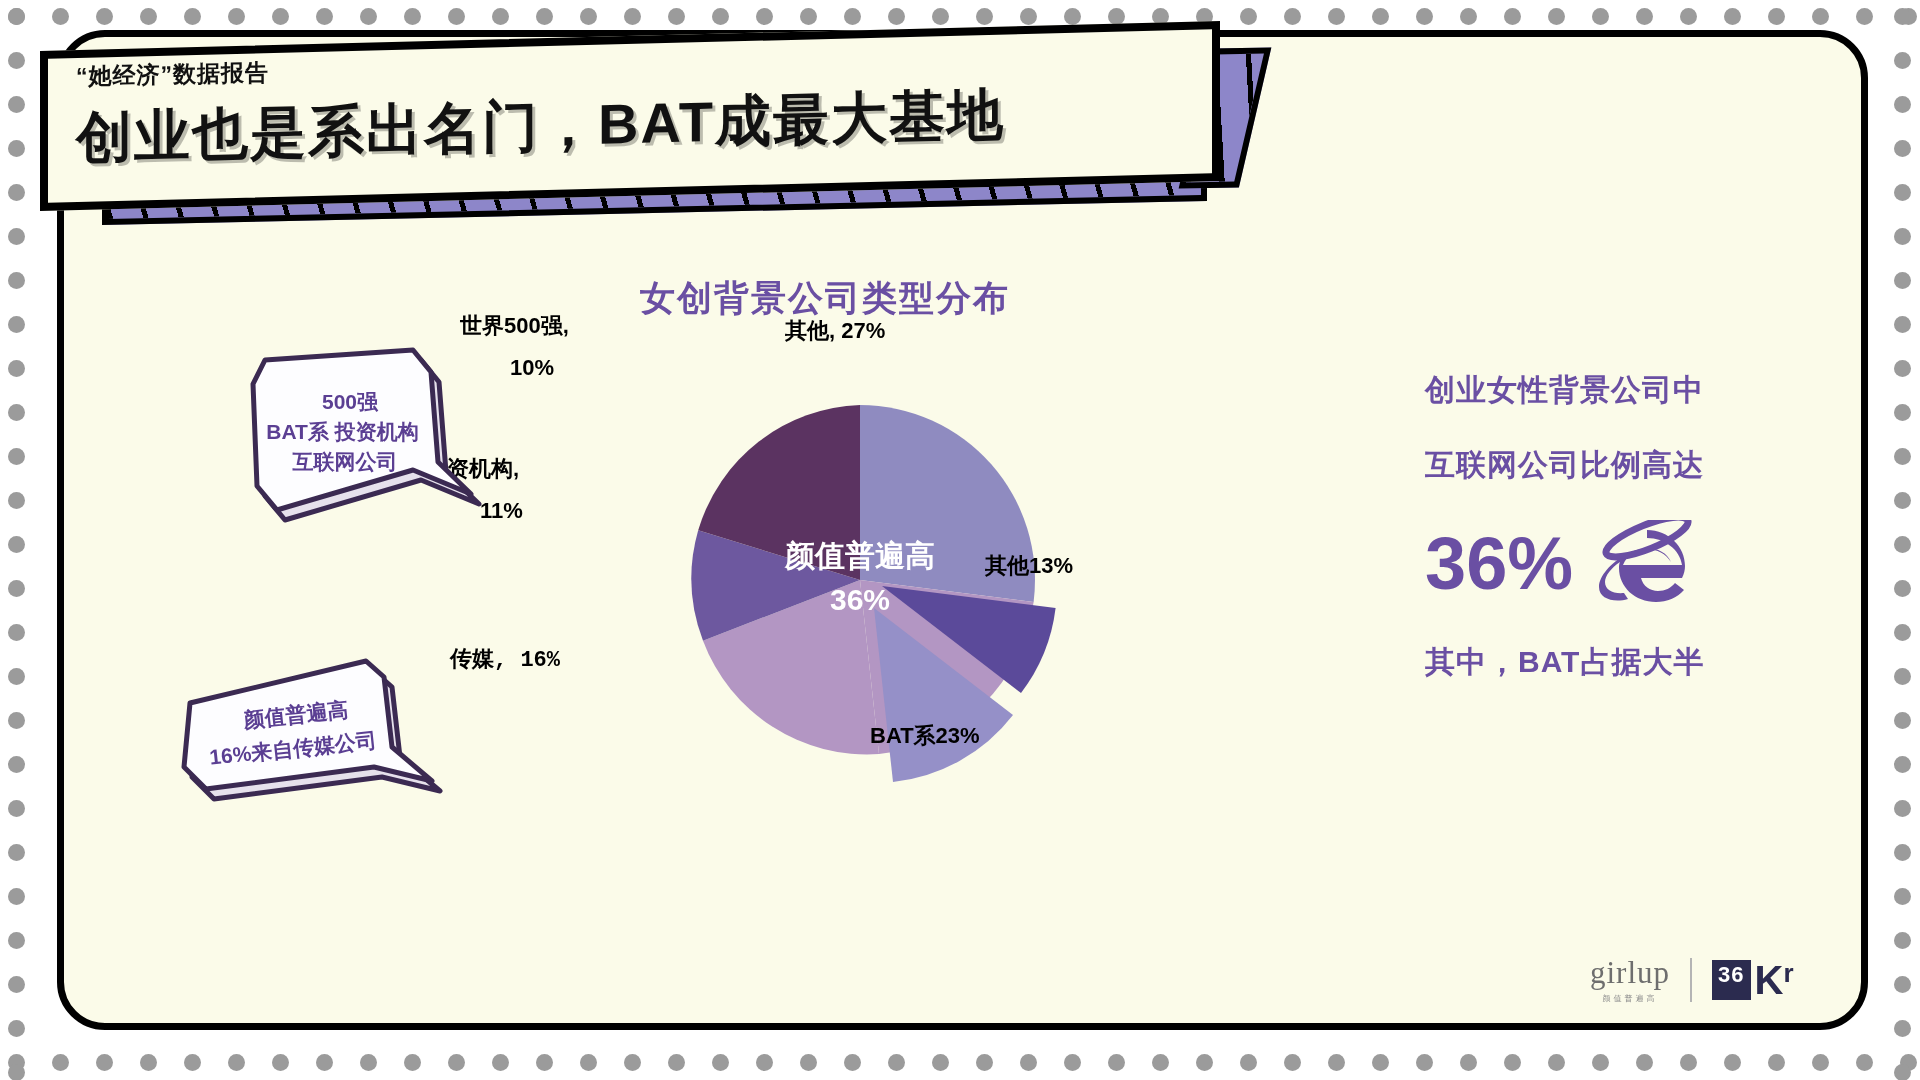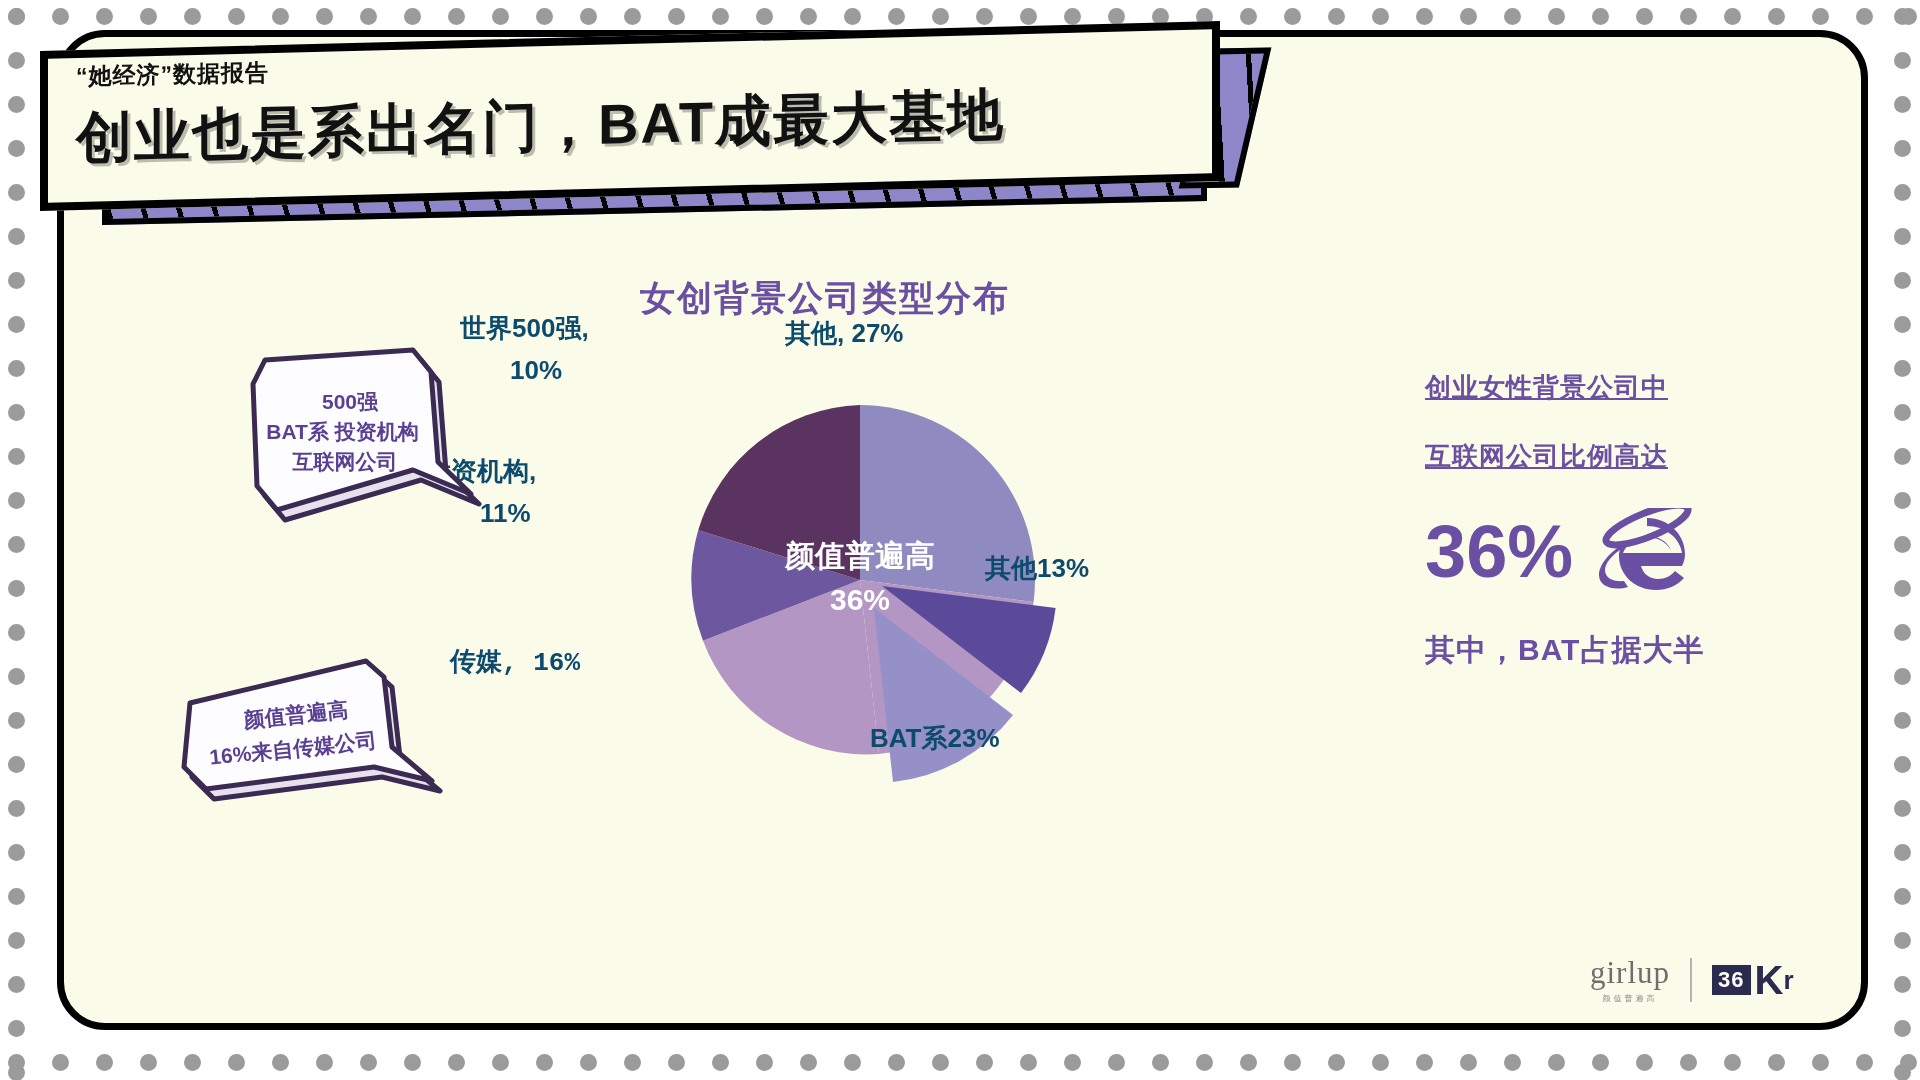--- a/index.html
+++ b/index.html
@@ -76,50 +76,50 @@
   
   .chart-title{
     position:absolute; left:640px; top:275px;
     font-size:35px; font-weight:bold; color:#6a4fa3;
     letter-spacing:2px; z-index:5;
   }
 
   
   .pie-zone{ position:absolute; left:600px; top:380px; width:560px; height:520px; z-index:4; }
   .pie-label{
-    position:absolute; color:#0c4a6e; font-weight:bold; font-size:26px;
+    position:absolute; color:#000000; font-weight:bold; font-size:22px;
     line-height:1.45; text-align:center; z-index:7; white-space:nowrap;
   }
   .pie-center-label{
     position:absolute; color:#ffffff; font-weight:bold; font-size:30px;
     text-align:center; line-height:1.4; z-index:8; white-space:nowrap;
   }
 
   
   .bubble{ position:absolute; z-index:6; }
   .bubble svg{ display:block; overflow:visible; }
   .bubble-text{
     position:absolute; color:#5b3f93; font-weight:bold; font-size:21px;
     line-height:1.5; text-align:center; white-space:nowrap;
   }
 
   
   .right-panel{ position:absolute; left:1425px; top:370px; width:380px; z-index:5; }
-  .rp-line{ font-size:26px; font-weight:bold; color:#6a4fa3; letter-spacing:1px; margin-bottom:34px; white-space:nowrap;text-decoration:underline;}
+  .rp-line{ font-size:30px; font-weight:bold; color:#6a4fa3; letter-spacing:1px; margin-bottom:34px; white-space:nowrap;}
   .rp-big-row{ display:flex; align-items:center; gap:22px; margin:18px 0 34px 0;}
   .rp-big{ font-size:74px; font-weight:bold; color:#6a4fa3; line-height:1;}
   .rp-tail{ font-size:30px; font-weight:bold; color:#6a4fa3; letter-spacing:1px; white-space:nowrap;}
 
   
   .footer{ position:absolute; left:1590px; top:955px; display:flex; align-items:center; gap:20px; z-index:5;}
   .girlup{ text-align:center; }
   .girlup-name{ font-size:31px; color:#6e6e6e; letter-spacing:1px; font-family:"Liberation Serif", serif;}
   .girlup-sub{ font-size:8px; color:#8d8d8d; letter-spacing:3px; margin-top:2px;}
   .divider{ width:2px; height:44px; background:#b4b4b4;}
-  .kr{ display:flex; align-items:center; font-weight:bold;}
+  .kr{ display:flex; font-weight:bold;}
   .kr-36{ background:#2b2b4f; color:#fff; font-size:22px; padding:2px 6px; letter-spacing:1px;}
   .kr-k{ color:#2b2b4f; font-size:40px; line-height:1; margin-left:4px;}
   .kr-r{ color:#2b2b4f; font-size:26px; line-height:1;}
 </style>
 </head>
 <body>
 
 <div class="dots-layer" id="dots">
     <div class="dot" style="left: 8px; top: 8px;"></div>
     <div class="dot" style="left: 8px; top: 1054px;"></div>

